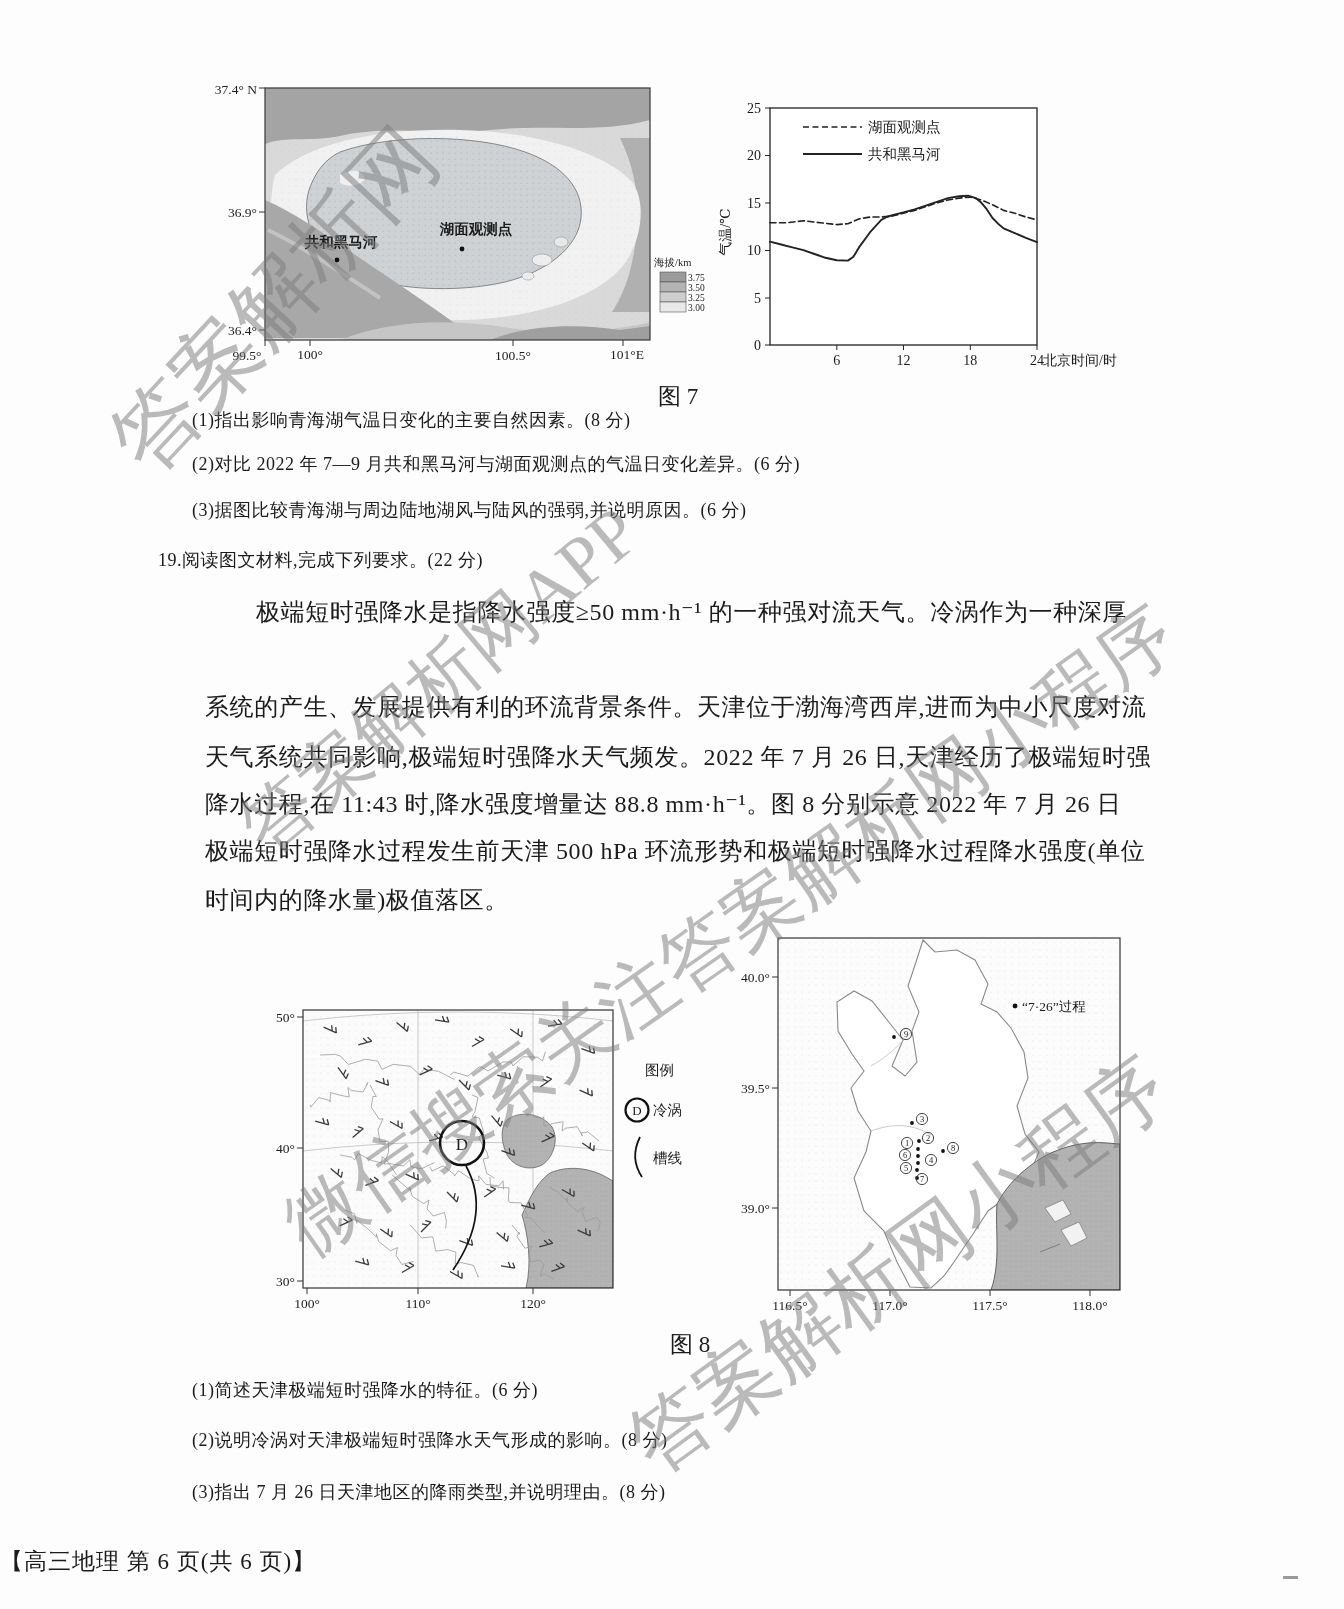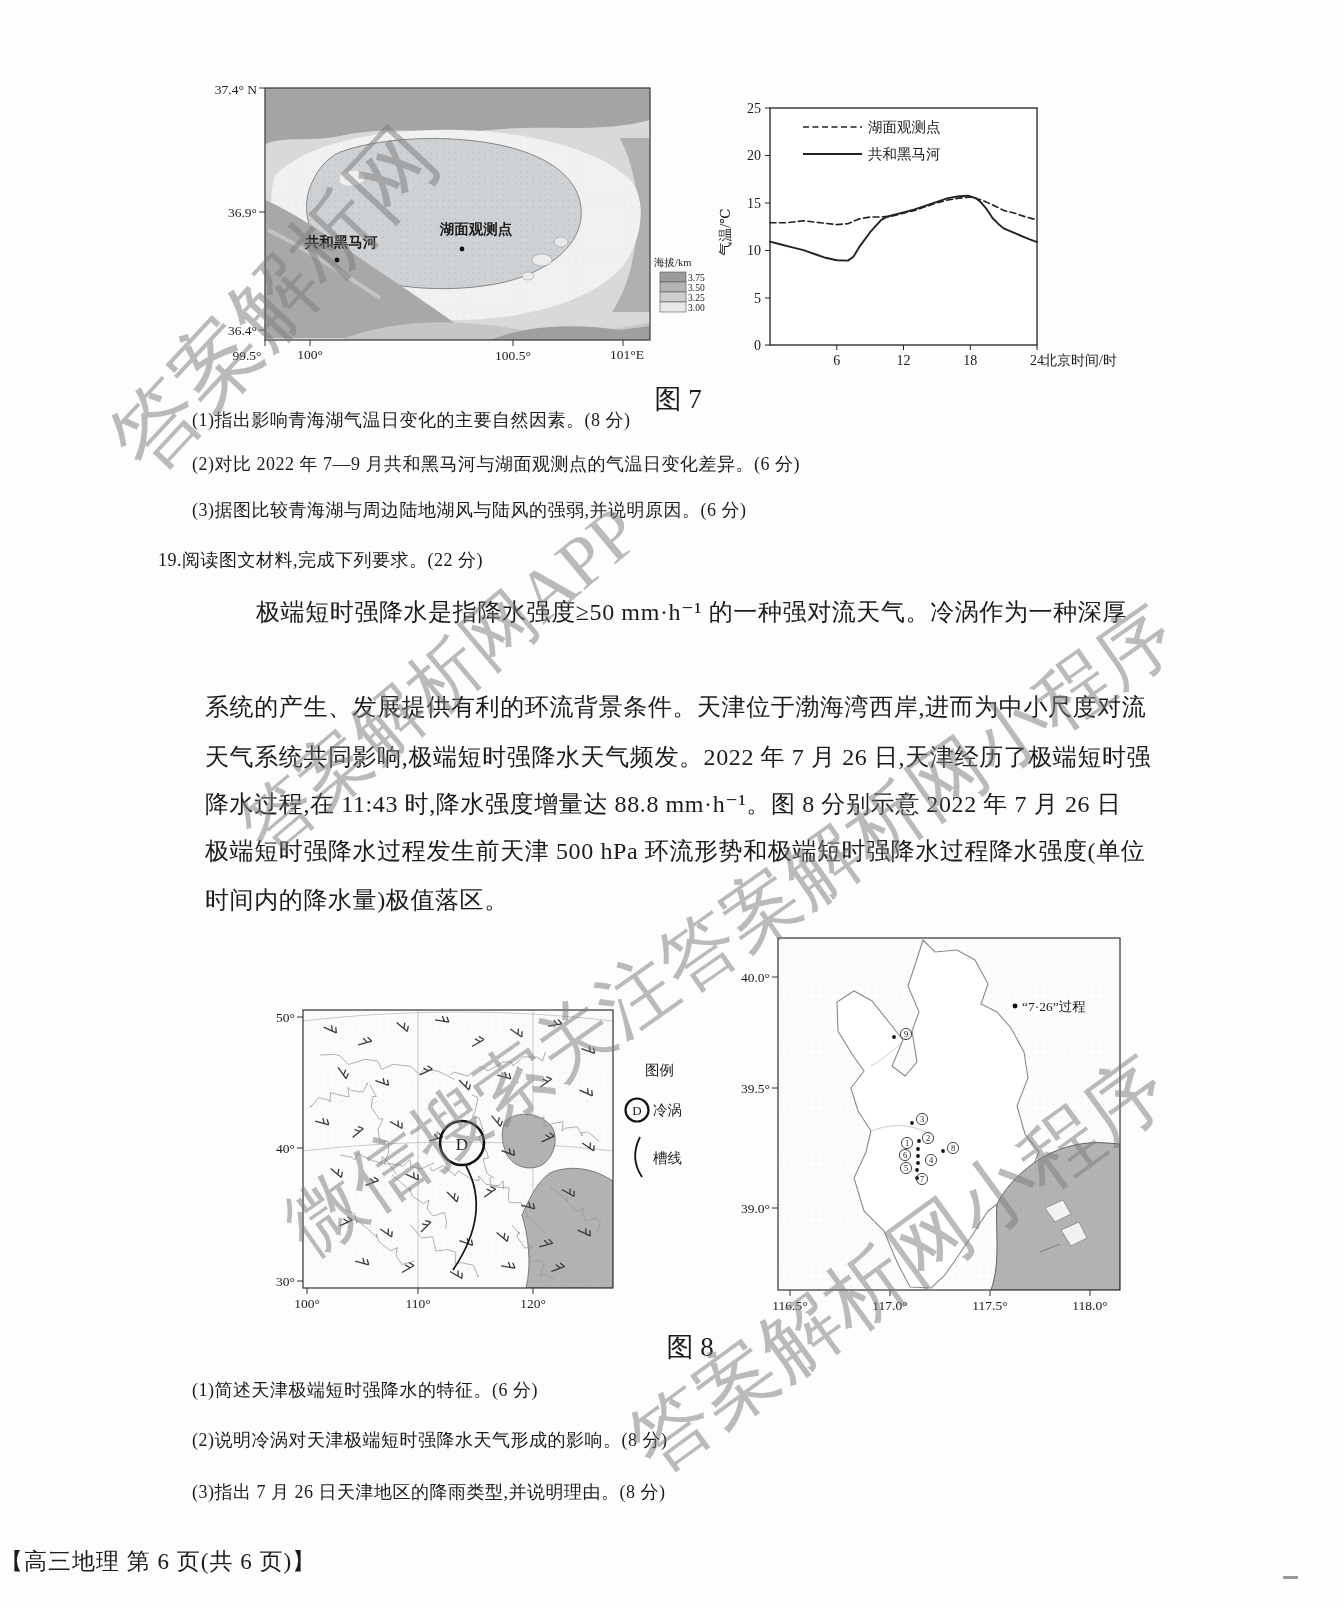--- a/index.html
+++ b/index.html
@@ -1,21 +1,21 @@
 <!DOCTYPE html>
 <html><head>
 <meta charset="utf-8">
 <style>
   html,body{margin:0;padding:0;background:#e8e8e8;}
   .page{position:relative;width:1344px;height:1609px;background:#fdfdfd;overflow:hidden;
         font-family:"Liberation Serif","DejaVu Serif",serif;color:#1b1b1b;}
   .abs{position:absolute;white-space:nowrap;}
   .qline{font-size:18px;letter-spacing:.5px;}
   .pline{font-size:24px;letter-spacing:.6px;}
-  .caption{font-size:27px;text-align:center;}
+  .caption{font-size:23px;text-align:center;}
   .footer{left:0;width:100%;text-align:left;font-size:23px;letter-spacing:1px;}
   .wm{position:absolute;color:rgba(125,125,125,.52);font-family:"Liberation Serif","DejaVu Serif",serif;
       pointer-events:none;white-space:nowrap;z-index:30;}
   .wm1{left:275px;top:300px;font-size:86px;transform:translate(-50%,-50%) rotate(-47deg);}
   .wm2{left:440px;top:680px;font-size:72px;transform:translate(-50%,-50%) rotate(-40deg);}
   .wm3{left:295px;top:1185px;font-size:76px;transform-origin:0 50%;transform:rotate(-35deg);}
   .wm4{left:640px;top:1400px;font-size:80px;transform-origin:0 50%;transform:rotate(-36deg);}
   svg{position:absolute;overflow:visible;}
   svg text{font-family:"Liberation Serif","DejaVu Serif",serif;fill:#1b1b1b;}
   .corner-mark{left:1283px;top:1576px;width:15px;height:3px;background:#9a9a9a;}

